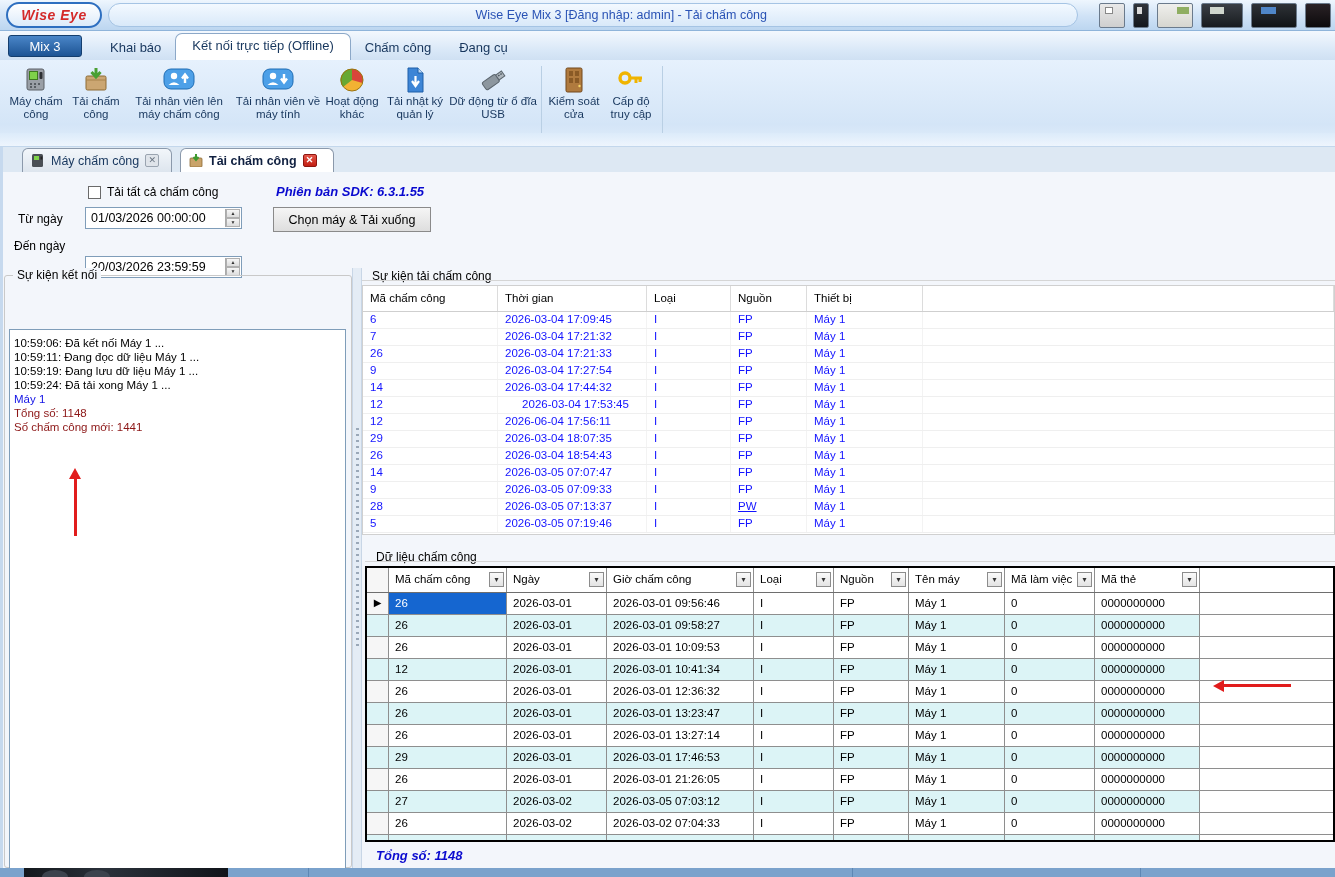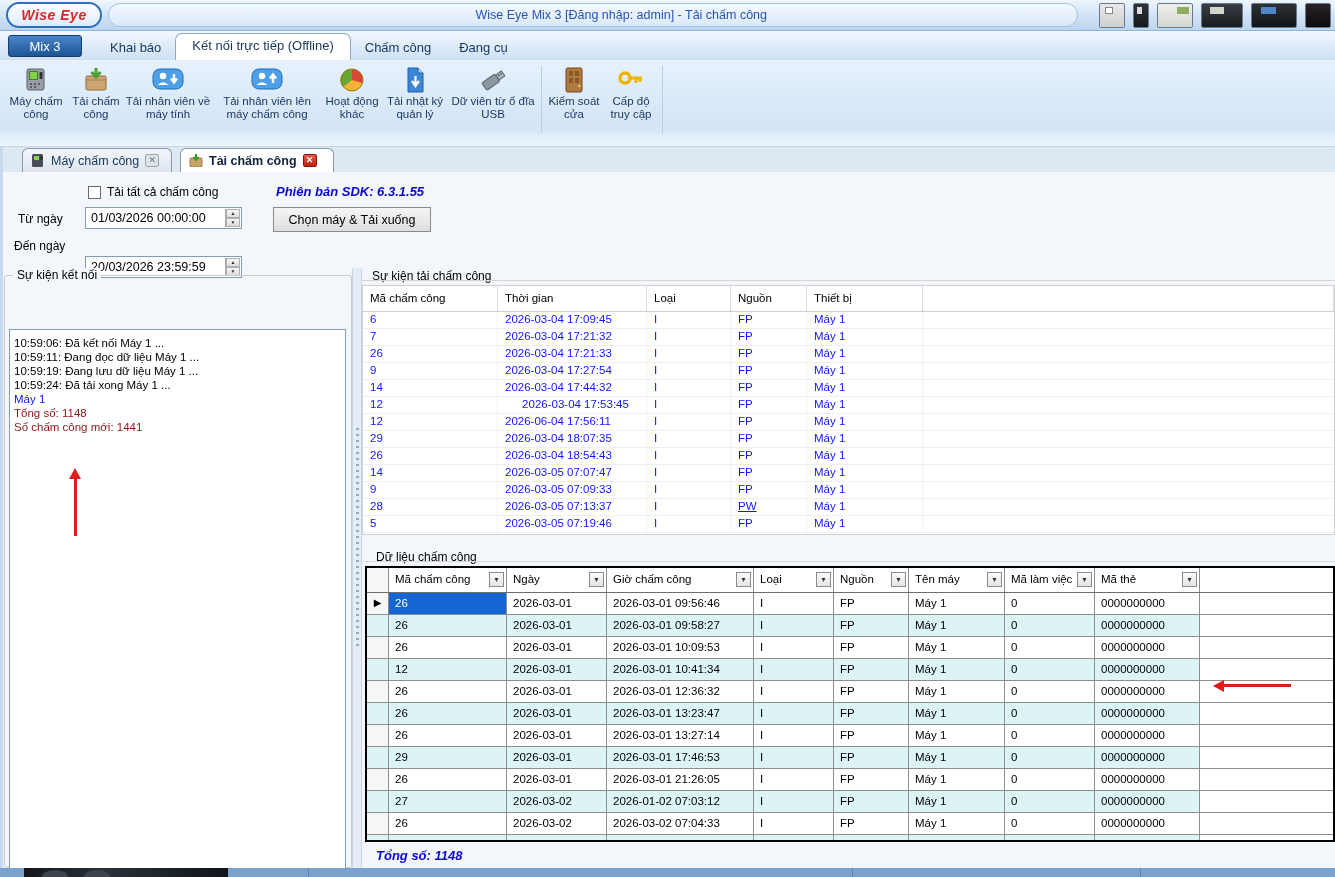--- a/index.html
+++ b/index.html
@@ -174,41 +174,41 @@
       <div class="rbtn" style="width: 56px;">
         <span class="ric">
           <svg width="26" height="26">
             <rect x="3" y="9" width="20" height="14" rx="1.5" fill="#cba672" stroke="#8d6b35"></rect>
             <path d="M3 13 L23 13" stroke="#a8824a"></path>
             <path d="M13 1 L13 8 M8.5 5 L13 10 L17.5 5" stroke="#4aa033" stroke-width="3" fill="none"></path>
           </svg>
         </span>
         <div class="rlabel">Tải chấm công</div>
       </div>
+      <div class="rbtn" style="width: 110px;">
+        <span class="ric">
+          <svg width="32" height="24">
+            <rect x="1" y="1" width="30" height="20" rx="7" fill="#4da0e8" stroke="#1f6db4"></rect>
+            <circle cx="11" cy="8" r="3.2" fill="#fff"></circle>
+            <path d="M5.5 17 Q11 11.5 16.5 17 Z" fill="#fff"></path>
+            <path d="M22 15 L22 8 M19 10.5 L22 6.5 L25 10.5" stroke="#fff" stroke-width="2.4" fill="none"></path>
+          </svg>
+        </span>
+        <div class="rlabel">Tải nhân viên lên máy chấm công</div>
+      </div>
       <div class="rbtn" style="width: 88px;">
         <span class="ric">
           <svg width="32" height="24">
             <rect x="1" y="1" width="30" height="20" rx="7" fill="#4da0e8" stroke="#1f6db4"></rect>
             <circle cx="11" cy="8" r="3.2" fill="#fff"></circle>
             <path d="M5.5 17 Q11 11.5 16.5 17 Z" fill="#fff"></path>
             <path d="M22 6 L22 13 M19 10.5 L22 14.5 L25 10.5" stroke="#fff" stroke-width="2.4" fill="none"></path>
           </svg>
         </span>
         <div class="rlabel">Tải nhân viên về máy tính</div>
-      </div>
-      <div class="rbtn" style="width: 110px;">
-        <span class="ric">
-          <svg width="32" height="24">
-            <rect x="1" y="1" width="30" height="20" rx="7" fill="#4da0e8" stroke="#1f6db4"></rect>
-            <circle cx="11" cy="8" r="3.2" fill="#fff"></circle>
-            <path d="M5.5 17 Q11 11.5 16.5 17 Z" fill="#fff"></path>
-            <path d="M22 15 L22 8 M19 10.5 L22 6.5 L25 10.5" stroke="#fff" stroke-width="2.4" fill="none"></path>
-          </svg>
-        </span>
-        <div class="rlabel">Tải nhân viên lên máy chấm công</div>
       </div>
       <div class="rbtn" style="width: 60px;">
         <span class="ric">
           <svg width="26" height="26">
             <circle cx="13" cy="13" r="11" fill="#f2b233"></circle>
             <path d="M13 13 L13 2 A11 11 0 0 1 23.5 16 Z" fill="#d9453a"></path>
             <path d="M13 13 L4 20 A11 11 0 0 1 13 2 Z" fill="#67a832"></path>
             <circle cx="13" cy="13" r="11" fill="none" stroke="#9a7410"></circle>
           </svg>
         </span>
@@ -228,21 +228,21 @@
         <span class="ric">
           <svg width="34" height="26">
             <g transform="rotate(-35 17 13)">
               <rect x="6" y="9" width="16" height="9" rx="2" fill="#8d979f" stroke="#5c666e"></rect>
               <rect x="22" y="10.5" width="7" height="6" fill="#aeb6bd" stroke="#5c666e"></rect>
               <rect x="23.5" y="12" width="1.6" height="1.4" fill="#4a545c"></rect>
               <rect x="26.2" y="12" width="1.6" height="1.4" fill="#4a545c"></rect>
             </g>
           </svg>
         </span>
-        <div class="rlabel">Dữ viên từ ổ đĩa USB</div>
+        <div class="rlabel">Dữ động từ ổ đĩa USB</div>
       </div>
       <div class="rsep"></div>
       <div class="rbtn" style="width: 58px;">
         <span class="ric">
           <svg width="24" height="26">
             <rect x="4" y="1" width="16" height="24" rx="1.5" fill="#b07a3e" stroke="#73491d"></rect>
             <rect x="7" y="4" width="4" height="5" fill="#8a5a26"></rect>
             <rect x="13" y="4" width="4" height="5" fill="#8a5a26"></rect>
             <rect x="7" y="11" width="4" height="5" fill="#8a5a26"></rect>
             <rect x="13" y="11" width="4" height="5" fill="#8a5a26"></rect>
@@ -565,21 +565,21 @@
         <div class="dg-cell" style="width: 75px;">FP</div>
         <div class="dg-cell" style="width: 96px;">Máy 1</div>
         <div class="dg-cell" style="width: 90px;">0</div>
         <div class="dg-cell" style="width: 105px;">0000000000</div>
         <div class="dg-filler"></div>
       </div>
       <div class="dg-row alt">
         <div class="dg-sel"></div>
         <div class="dg-cell" style="width: 118px;">27</div>
         <div class="dg-cell" style="width: 100px;">2026-03-02</div>
-        <div class="dg-cell" style="width: 147px;">2026-01-02 07:03:12</div>
+        <div class="dg-cell" style="width: 147px;">2026-03-05 07:03:12</div>
         <div class="dg-cell" style="width: 80px;">I</div>
         <div class="dg-cell" style="width: 75px;">FP</div>
         <div class="dg-cell" style="width: 96px;">Máy 1</div>
         <div class="dg-cell" style="width: 90px;">0</div>
         <div class="dg-cell" style="width: 105px;">0000000000</div>
         <div class="dg-filler"></div>
       </div>
       <div class="dg-row">
         <div class="dg-sel"></div>
         <div class="dg-cell" style="width: 118px;">26</div>

